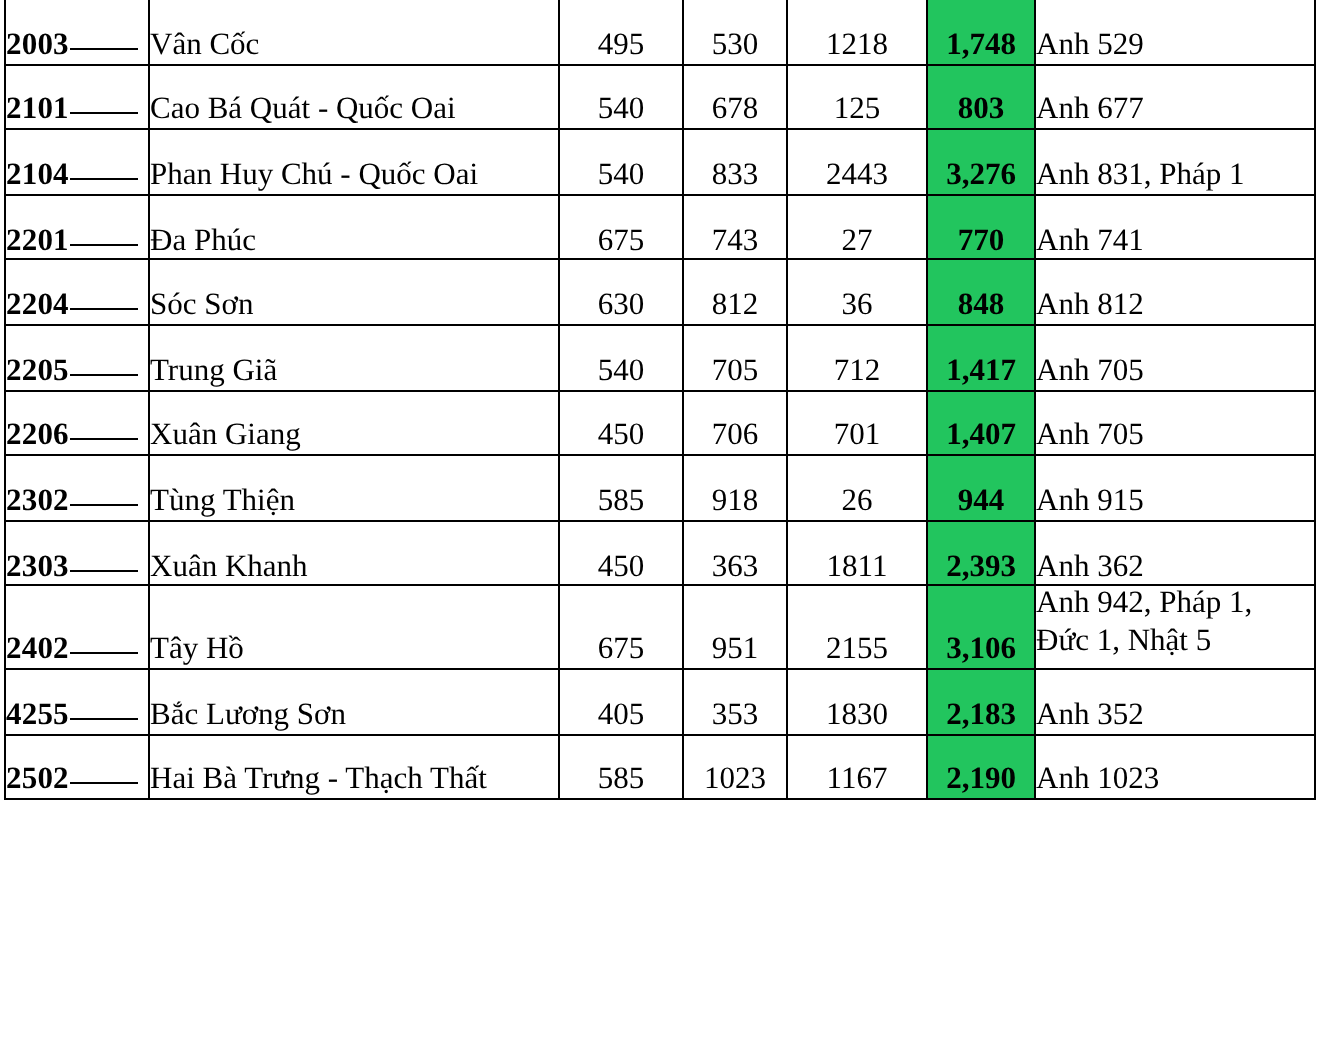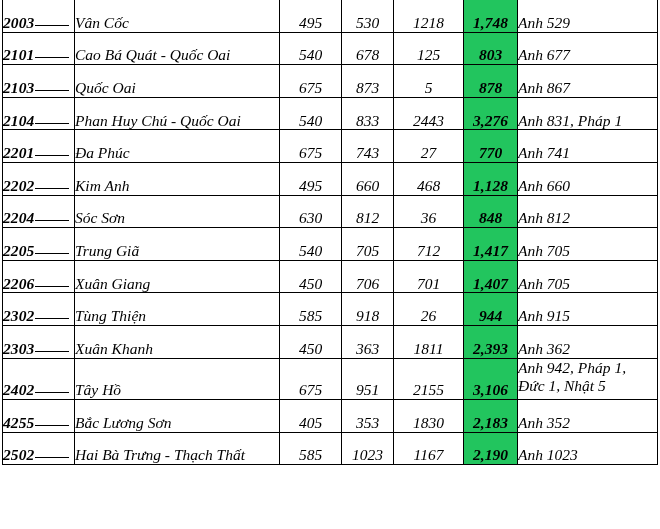--- a/index.html
+++ b/index.html
@@ -11,21 +11,20 @@
     font-family: "Liberation Serif", "DejaVu Serif", serif;
     width: 660px;
     height: 529px;
     overflow: hidden;
   }
   #sheet {
     position: relative;
     width: 660px;
     height: 529px;
     background: #ffffff;
-    font-style: italic;
   }
   table.data-table {
     border-collapse: collapse;
     table-layout: fixed;
     width: 655px;
     margin-left: 2px;
     margin-top: -1px;
   }
   table.data-table td {
     border: 1px solid #000000;
@@ -125,61 +124,39 @@
           <td class="cell-name">Cao Bá Quát - Quốc Oai</td>
           <td class="cell-num">540</td>
           <td class="cell-num">678</td>
           <td class="cell-num">125</td>
           <td class="cell-total">803</td>
           <td class="cell-notes">
             <span class="note-line">Anh 677</span>
           </td>
         </tr>
         <tr>
-          <td class="cell-code"><span class="code-num">2103</span><span class="code-rule" title="____"></span></td>
-          <td class="cell-name">Quốc Oai</td>
-          <td class="cell-num">675</td>
-          <td class="cell-num">873</td>
-          <td class="cell-num">5</td>
-          <td class="cell-total">878</td>
-          <td class="cell-notes">
-            <span class="note-line">Anh 867</span>
-          </td>
-        </tr>
-        <tr>
           <td class="cell-code"><span class="code-num">2104</span><span class="code-rule" title="____"></span></td>
           <td class="cell-name">Phan Huy Chú - Quốc Oai</td>
           <td class="cell-num">540</td>
           <td class="cell-num">833</td>
           <td class="cell-num">2443</td>
           <td class="cell-total">3,276</td>
           <td class="cell-notes">
             <span class="note-line">Anh 831, Pháp 1</span>
           </td>
         </tr>
         <tr>
           <td class="cell-code"><span class="code-num">2201</span><span class="code-rule" title="____"></span></td>
           <td class="cell-name">Đa Phúc</td>
           <td class="cell-num">675</td>
           <td class="cell-num">743</td>
           <td class="cell-num">27</td>
           <td class="cell-total">770</td>
           <td class="cell-notes">
             <span class="note-line">Anh 741</span>
-          </td>
-        </tr>
-        <tr>
-          <td class="cell-code"><span class="code-num">2202</span><span class="code-rule" title="____"></span></td>
-          <td class="cell-name">Kim Anh</td>
-          <td class="cell-num">495</td>
-          <td class="cell-num">660</td>
-          <td class="cell-num">468</td>
-          <td class="cell-total">1,128</td>
-          <td class="cell-notes">
-            <span class="note-line">Anh 660</span>
           </td>
         </tr>
         <tr>
           <td class="cell-code"><span class="code-num">2204</span><span class="code-rule" title="____"></span></td>
           <td class="cell-name">Sóc Sơn</td>
           <td class="cell-num">630</td>
           <td class="cell-num">812</td>
           <td class="cell-num">36</td>
           <td class="cell-total">848</td>
           <td class="cell-notes">

